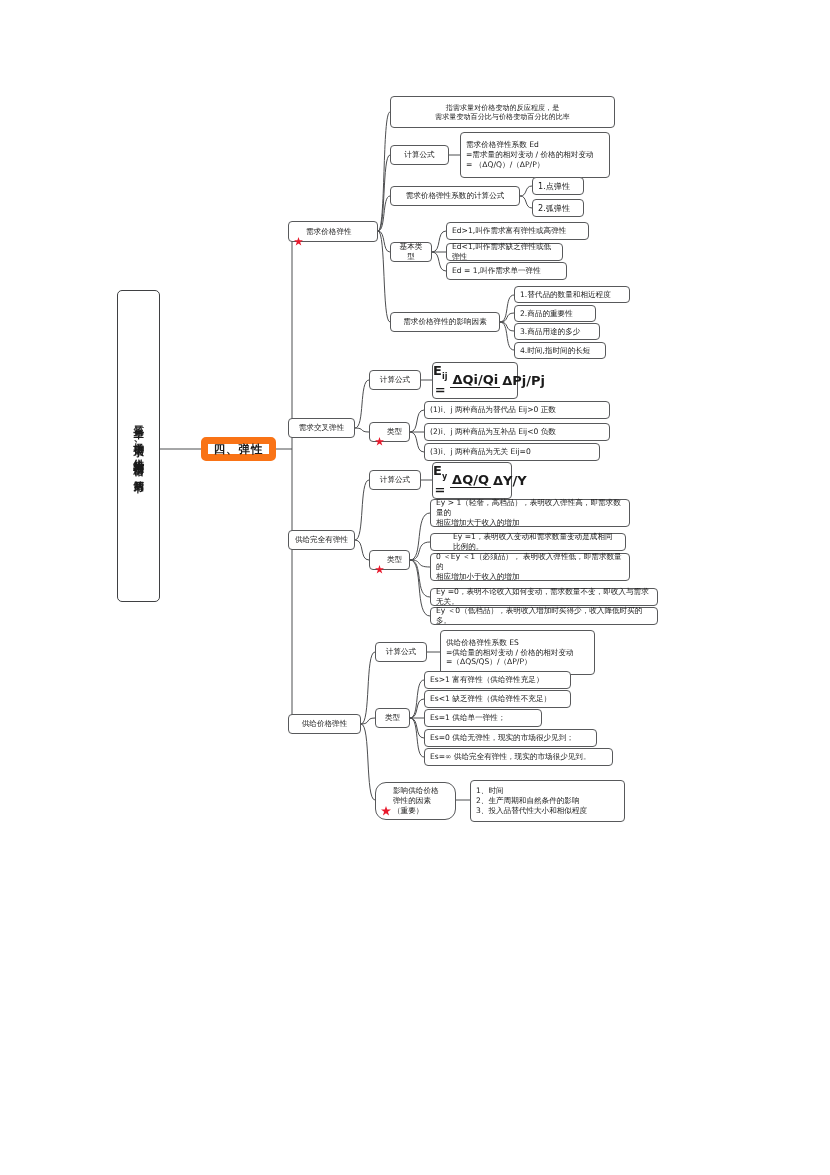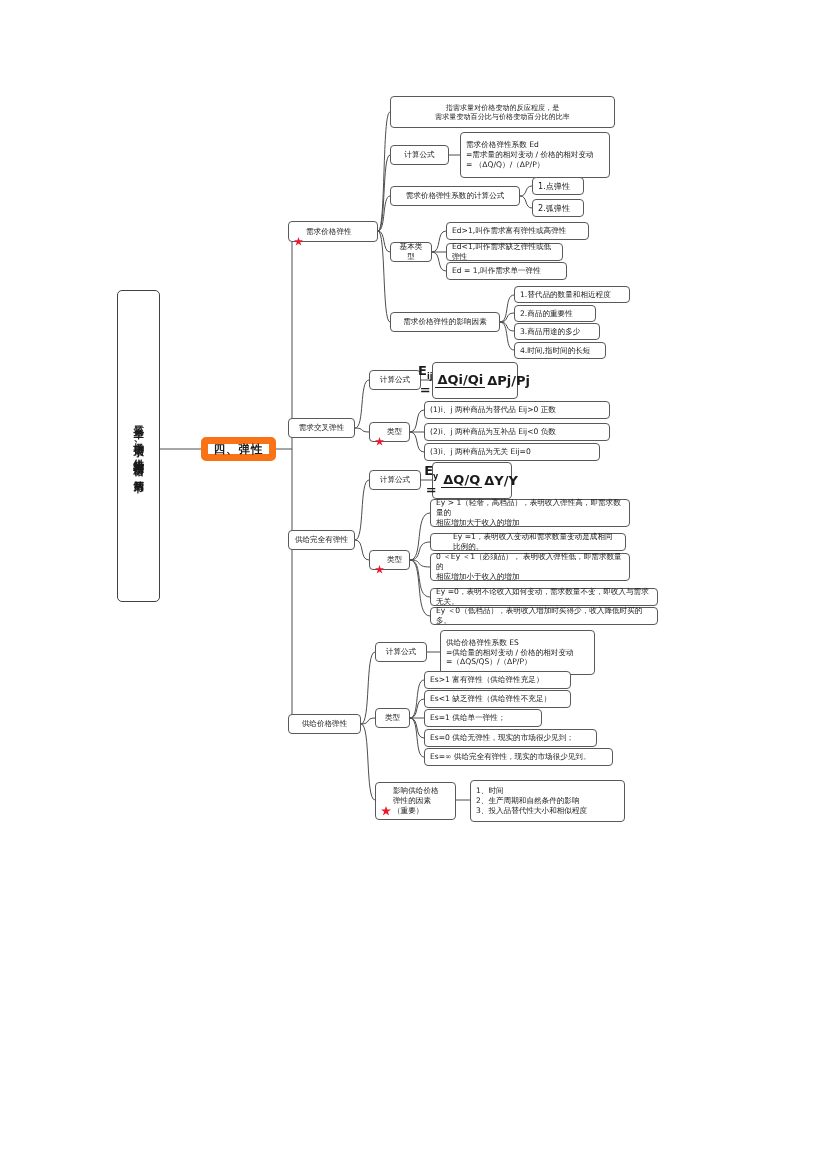--- a/index.html
+++ b/index.html
@@ -51,21 +51,21 @@
   }
   .star{
     display:inline-block;width:9px;height:9px;margin-right:3px;
     flex:0 0 auto;position:relative;top:0px;
   }
   .star svg{display:block;}
   .starwrap{display:flex;align-items:center;width:100%;}
   
   .formula{
     font-size:13px;font-weight:bold;letter-spacing:0px;
-    display:flex;align-items:center;justify-content:center;gap:3px;
+    display:flex;align-items:center;justify-content:flex-start;gap:3px;
   }
   .frac{display:inline-flex;flex-direction:row;align-items:center;line-height:1.05;}
   .frac .num{border-bottom:1.6px solid #1b1b1b;padding:0 2px;}
   .frac .den{padding:0 2px;}
   .sub{font-size:8px;vertical-align:sub;}
 </style>
 </head>
 <body>
 
 <div id="canvas">
@@ -310,21 +310,21 @@
   <div class="node left pad fs75" style="left:424px;top:709px;width:118px;height:18px;">
     <span class="txt">Es=1    供给单一弹性；</span>
   </div>
   <div class="node left pad fs75" style="left:424px;top:729px;width:173px;height:18px;">
     <span class="txt">Es=0    供给无弹性，现实的市场很少见到；</span>
   </div>
   <div class="node left pad fs75" style="left:424px;top:748px;width:189px;height:18px;">
     <span class="txt">Es=∞    供给完全有弹性，现实的市场很少见到。</span>
   </div>
 
-  <div class="node left pad fs75" style="left:375px;top:782px;width:81px;height:38px;">
+  <div class="node left pad fs75" style="left:375px;top:782px;width:81px;height:38px;border-radius:11px;">
     <span class="starwrap">
       <span class="star">
         <svg width="10" height="10" viewBox="0 0 10 10">
             <polygon points="5,0 6.2,3.5 10,3.5 6.9,5.8 8.1,9.4 5,7.2 1.9,9.4 3.1,5.8 0,3.5 3.8,3.5" fill="#e8192c"></polygon>
           </svg>
       </span>
       <span>影响供给价格
 弹性的因素
 （重要）</span>
     </span>

